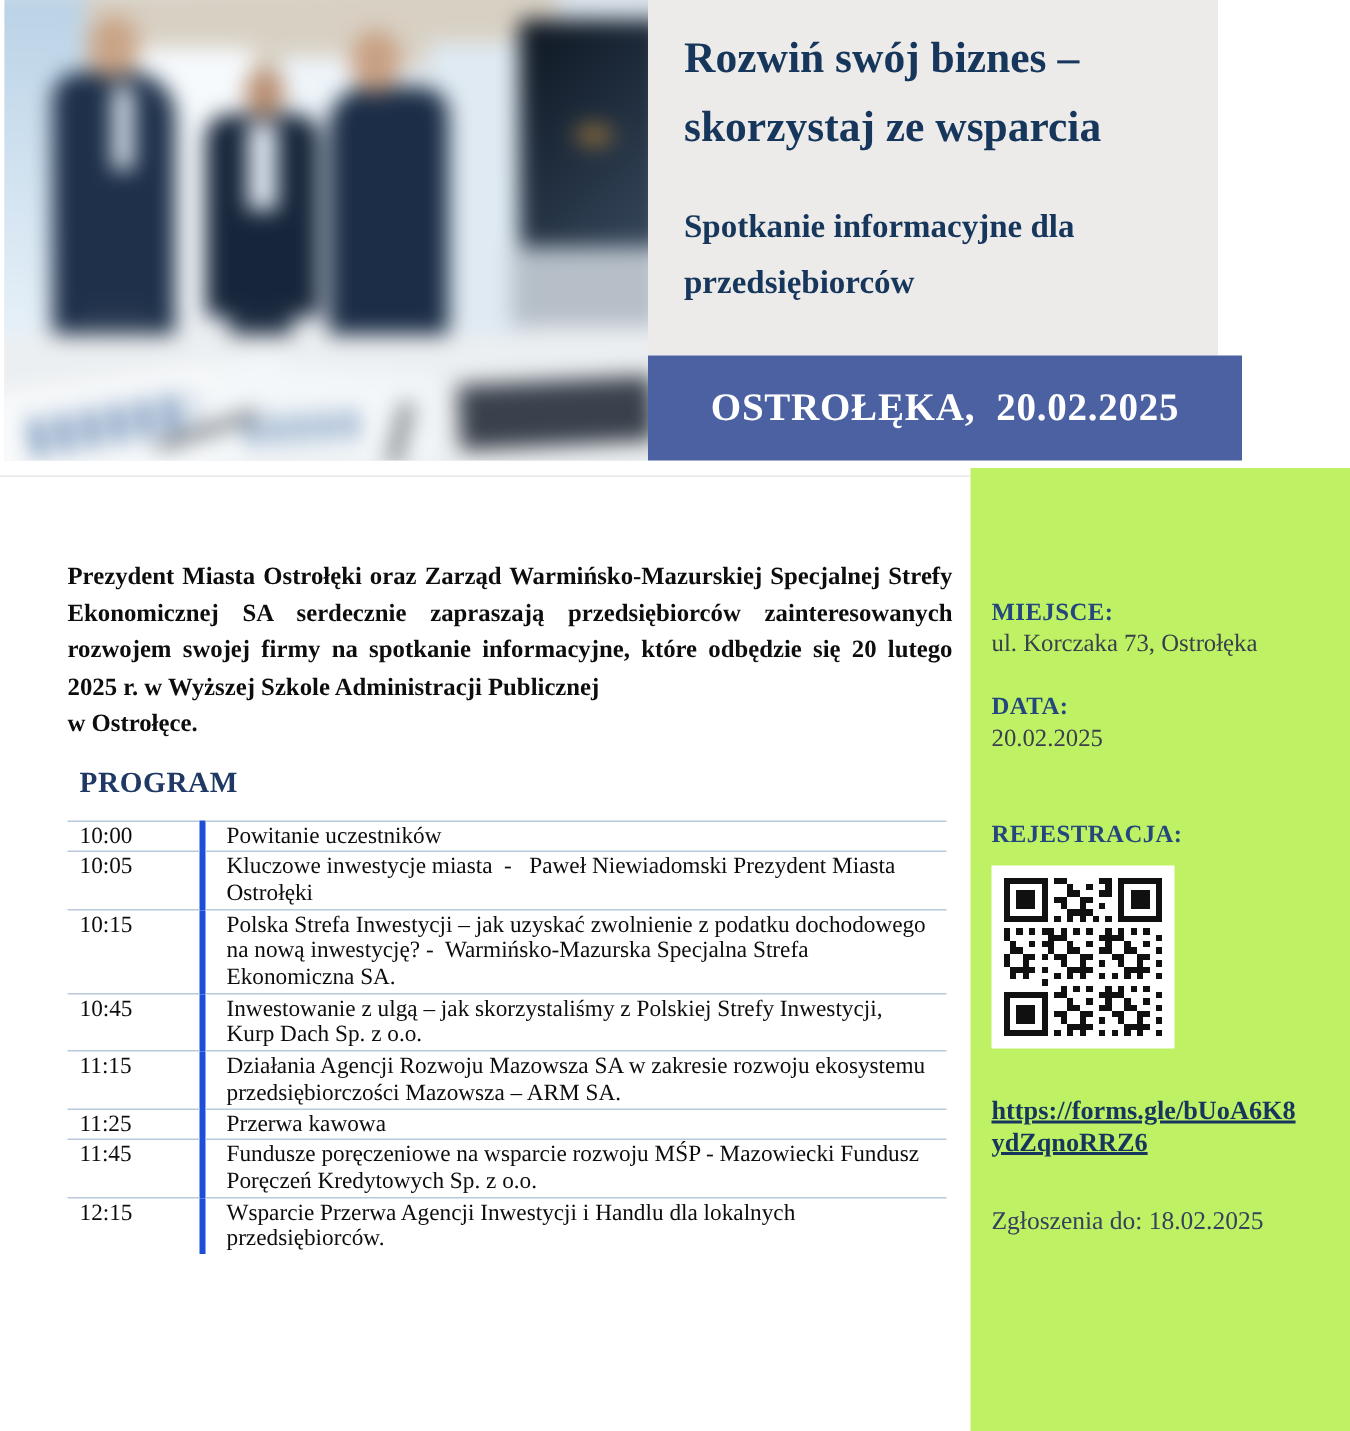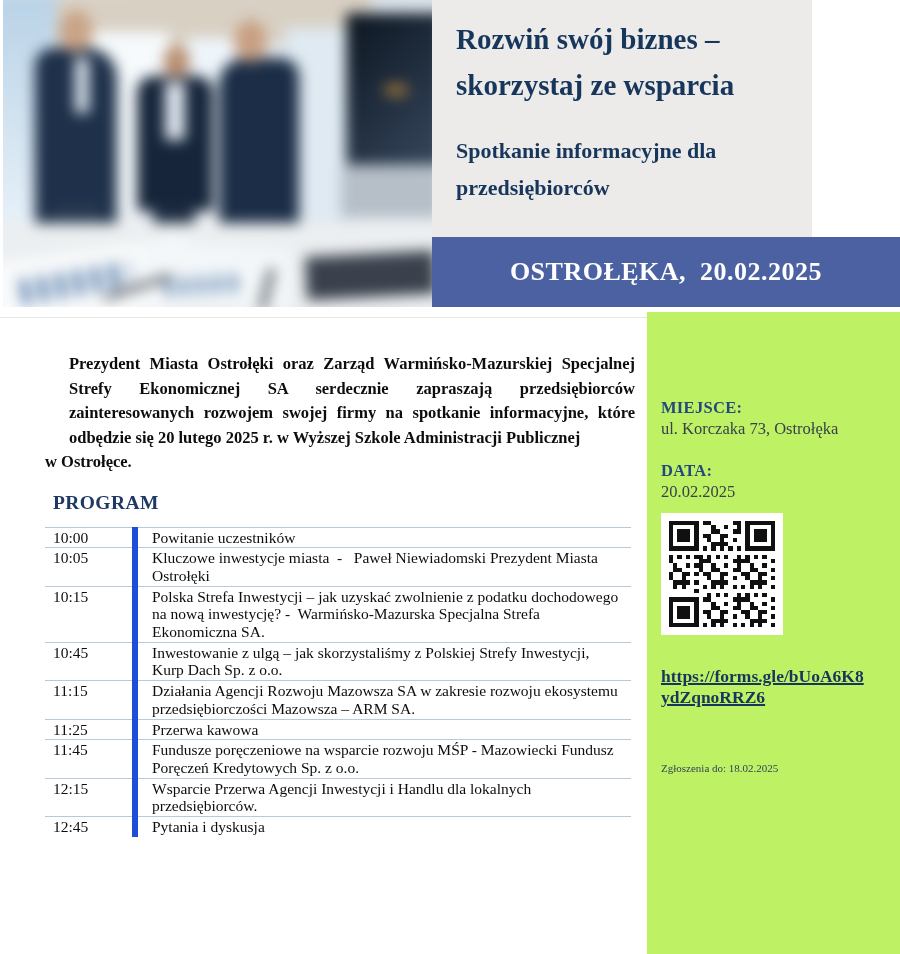--- a/index.html
+++ b/index.html
@@ -43,51 +43,51 @@
   .ph-pen1      { left:112px; top:296px; width:70px; height:6px; background:#5a5f66; transform:rotate(-18deg); }
   .ph-pen2      { left:272px; top:280px; width:8px; height:42px; background:#6a7077; transform:rotate(14deg); }
   .ph-notebook  { left:315px; top:265px; width:130px; height:44px; background:#3a414c; transform:rotate(-3deg); border-top:4px solid #59616c; }
 
   
   .title-block { position:absolute; left:432px; top:0; width:380px; height:237px; background:#ecebe9; padding:16px 10px 0 24px; }
   .title-line { font-size:29px; font-weight:bold; color:#16365c; line-height:46px; }
   .subtitle { margin-top:24px; max-width:350px; font-size:22px; font-weight:bold; color:#16365c; line-height:37px; }
 
   
-  .banner { position:absolute; left:432px; top:237px; width:468px; height:70px; background:#4b61a2;
+  .banner { position:absolute; left:432px; top:237px; width:396px; height:70px; background:#4b61a2;
     display:flex; align-items:center; justify-content:center; }
   .banner span { color:#fff; font-size:26px; font-weight:bold; letter-spacing:0.5px; white-space:pre; }
 
   .rule { position:absolute; left:0; top:317px; width:900px; height:1px; background:#e7e7e3; }
 
   
   .main { position:absolute; left:45px; top:307px; width:590px; }
-  .intro { padding-top:45px; font-size:16.5px; font-weight:bold; line-height:24.5px; text-align:justify; color:#0d0d0d;margin-left:24px; }
+  .intro { padding-top:65px; font-size:16.5px; font-weight:bold; line-height:24.5px; text-align:justify; color:#0d0d0d; }
   .intro-last { font-size:16.5px; font-weight:bold; line-height:24.5px; color:#0d0d0d; }
   .program { margin-top:17px; margin-left:8px; font-size:19.5px; font-weight:bold; color:#1f3864; letter-spacing:0.4px; }
   .schedule { margin-top:13px; width:586px; border-collapse:collapse; border-top:1px solid #b7c9da; }
   .schedule tr { border-bottom:1px solid #b7c9da; }
   .schedule tr:last-child { border-bottom:none; }
   .schedule td { vertical-align:top; font-size:15.5px; line-height:17.7px; color:#0d0d0d; padding:1px 4px 1px 8px; }
-  .schedule td.time { width:90px; border-right:6px solid #1d4ed8; }
+  .schedule td.time { width:90px; border-right:4px solid #1d4ed8; }
   .schedule td.desc { padding-left:14px; white-space:pre-wrap; }
 
   
   .sidebar { position:absolute; left:647px; top:312px; width:260px; height:642px; background:#bef264; padding:0 8px 0 14px; }
   .sb-label { font-size:16.5px; font-weight:bold; color:#24477d; letter-spacing:0.3px; }
   .sb-value { font-size:16.5px; color:#39404c; line-height:21.5px; }
   .mt-place { margin-top:86px; }
   .mt-addr  { margin-top:2px; max-width:200px; }
   .mt-data  { margin-top:21px; }
   .mt-reg   { margin-top:44px; }
   .qr-box { margin-top:11px; width:122px; height:122px; background:#ffffff; padding:8px; }
   .qr-box svg { display:block; }
   .reg-link { display:block; margin-top:31px; max-width:206px; font-size:17.5px; font-weight:bold; color:#17365d;
     text-decoration:underline; text-decoration-thickness:2px; word-break:break-all; line-height:21px; }
-  .deadline { margin-top:54px; font-size:11px; color:#36415c; }
+  .deadline { margin-top:32px; font-size:17px; color:#36415c; }
 </style>
 </head>
 <body>
 
 <div class="photo">
   <div class="photo-inner">
     <div class="ph-ceiling"></div>
     <div class="ph-win-l"></div>
     <div class="ph-win-m1"></div>
     <div class="ph-win-m2"></div>
@@ -168,34 +168,30 @@
         <tr>
           <td class="time">11:45</td>
           <td class="desc">Fundusze poręczeniowe na wsparcie rozwoju MŚP - Mazowiecki Fundusz
 Poręczeń Kredytowych Sp. z o.o.</td>
         </tr>
         <tr>
           <td class="time">12:15</td>
           <td class="desc">Wsparcie Przerwa Agencji Inwestycji i Handlu dla lokalnych
 przedsiębiorców.</td>
         </tr>
-        <tr>
-          <td class="time">12:45</td>
-          <td class="desc">Pytania i dyskusja
-</td>
-        </tr>
       </tbody>
   </table>
 </div>
 
 <aside class="sidebar">
   <div class="sb-label mt-place">MIEJSCE:</div>
   <div class="sb-value">ul. Korczaka 73, Ostrołęka</div>
   <div class="sb-label mt-data">DATA:</div>
   <div class="sb-value">20.02.2025</div>
+  <div class="sb-label mt-reg">REJESTRACJA:</div>
   <div class="qr-box">
     <div>
         <svg viewBox="0 0 25 25" width="106" height="106" shape-rendering="crispEdges" fill="#101010">
           <rect x="0" y="0" width="1" height="1"></rect>
           <rect x="1" y="0" width="1" height="1"></rect>
           <rect x="2" y="0" width="1" height="1"></rect>
           <rect x="3" y="0" width="1" height="1"></rect>
           <rect x="4" y="0" width="1" height="1"></rect>
           <rect x="5" y="0" width="1" height="1"></rect>
           <rect x="6" y="0" width="1" height="1"></rect>

